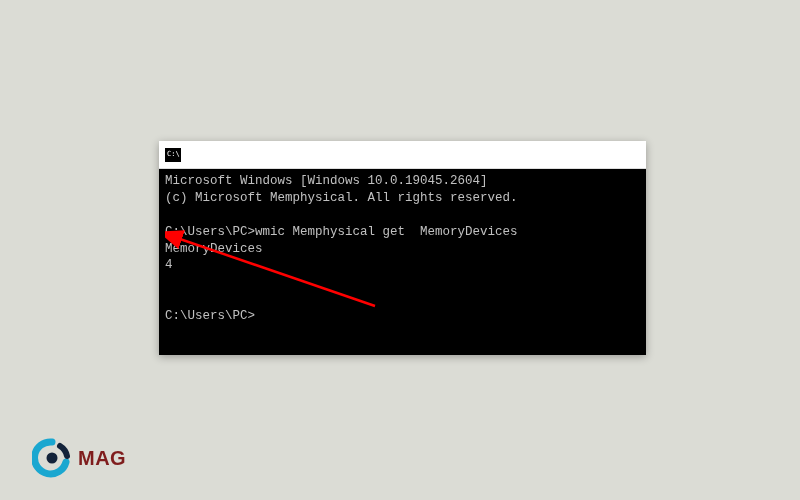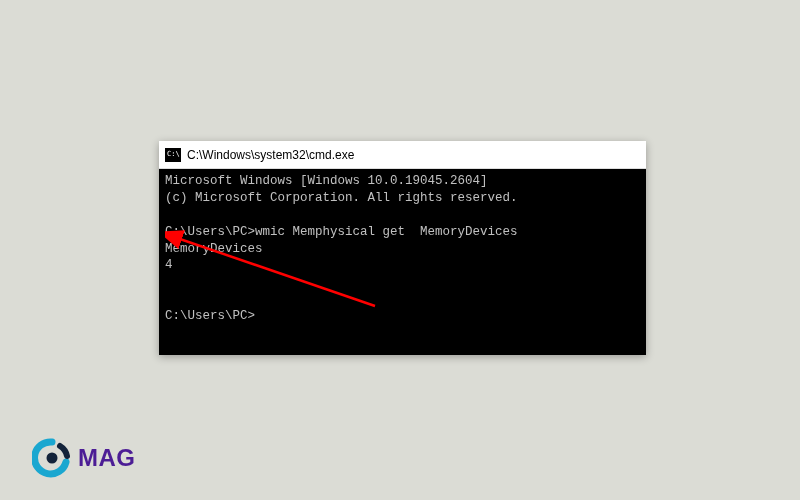--- a/index.html
+++ b/index.html
@@ -77,38 +77,37 @@
       display: flex;
       align-items: center;
       gap: 6px;
     }
     .logo-mark {
       width: 40px;
       height: 40px;
       position: relative;
     }
     .logo-text {
-      font-size: 24px;
+      font-size: 20px;
       font-weight: 700;
-      color: #4c1d95;
+      color: #7f1d1d;
       letter-spacing: 0.5px;
     }
   </style>
 </head>
 <body>
 
 <div class="cmd-window">
   <div class="titlebar">
     <div class="titlebar-icon">
       <span class="titlebar-icon-text">C:\</span>
     </div>
-    <span class="titlebar-title">C:\Windows\system32\cmd.exe</span>
   </div>
   <div class="terminal"><span>Microsoft Windows [Windows 10.0.19045.2604]</span>
-<span>(c) Microsoft Corporation. All rights reserved.</span>
+<span>(c) Microsoft Memphysical. All rights reserved.</span>
 <span></span>
 <span><span>C:\Users\PC&gt;</span><span>wmic Memphysical get  MemoryDevices</span></span>
 <span>MemoryDevices</span>
 <span>4</span>
 <span></span>
 <span></span>
 <span><span>C:\Users\PC&gt;</span><span></span></span></div>
 </div>
 
 <svg class="arrow-annotation" width="230" height="90">

